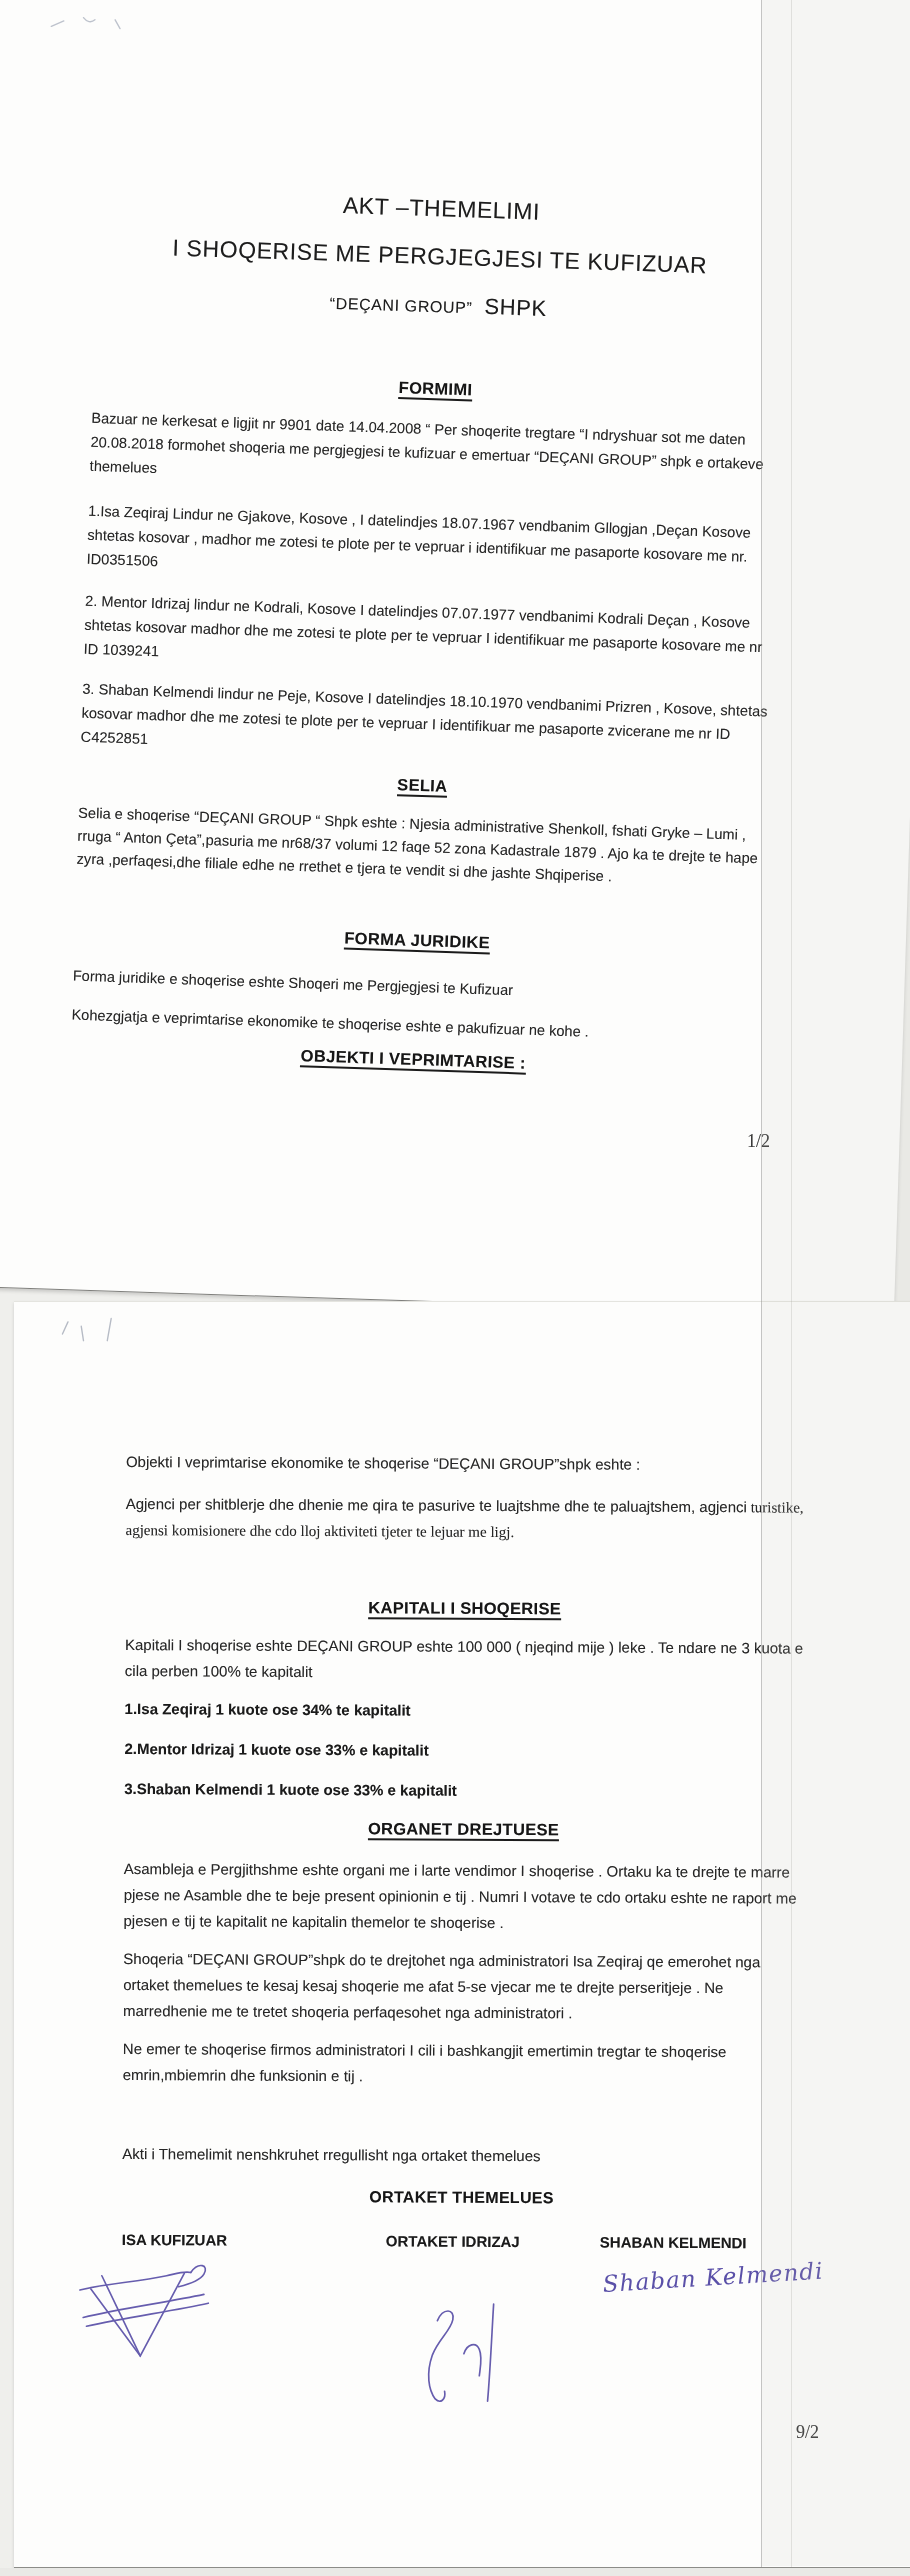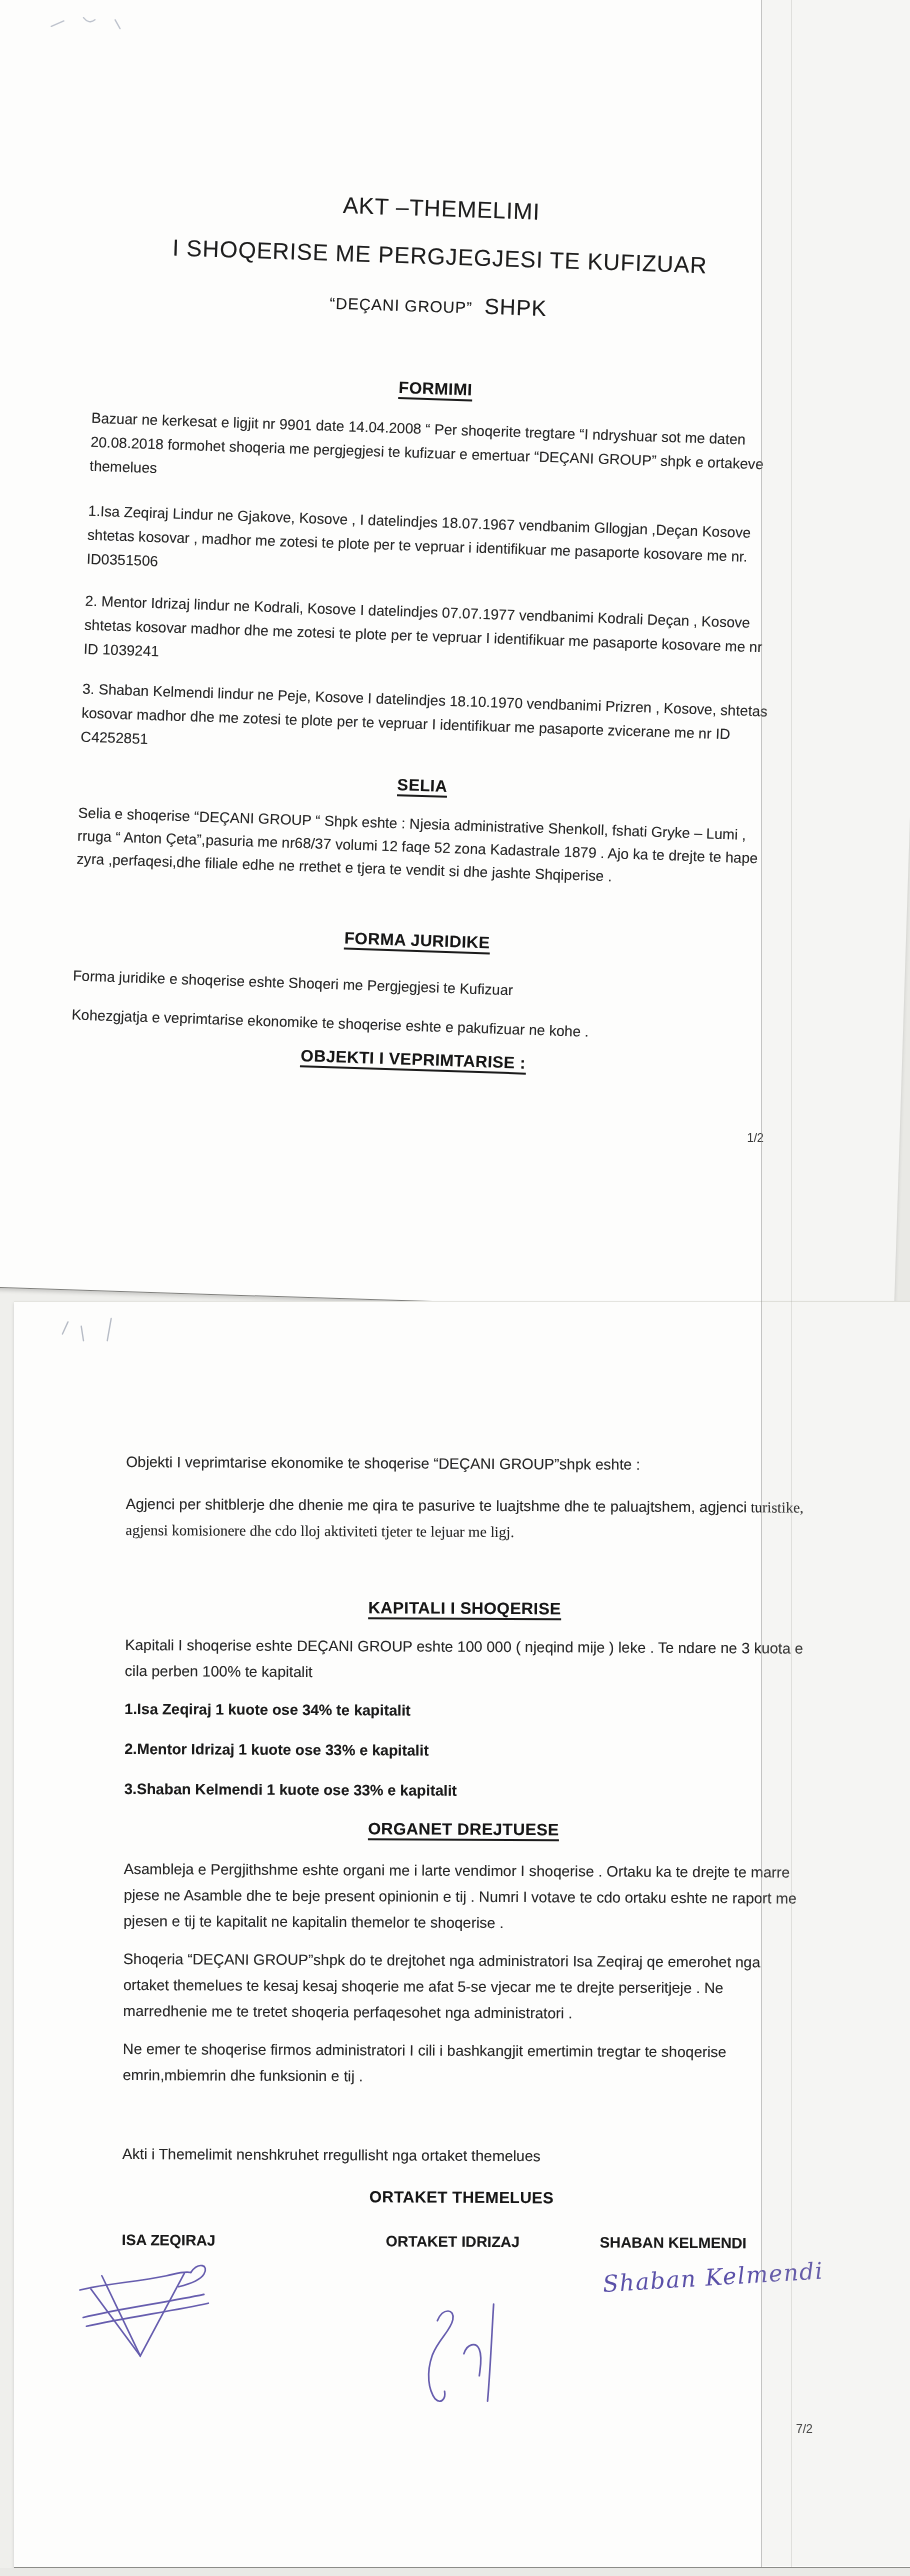--- a/index.html
+++ b/index.html
@@ -39,22 +39,22 @@
   .u{border-bottom:2.2px solid #1b1b1b;padding-bottom:1.1px;}
   .title{font-size:23px;color:#1d1d1d;letter-spacing:0.6px;line-height:27.5px;
          text-shadow:0 0 0.6px rgba(0,0,0,.3);}
   .company-q{font-size:16px;letter-spacing:0.6px;}
   .company-sfx{font-size:22px;margin-left:12px;}
   .bold-line{font-weight:700;font-size:15px;color:#1a1a1a;
              text-shadow:0 0 0.6px rgba(0,0,0,.3);}
   .name{position:absolute;font-weight:700;font-size:15px;color:#1a1a1a;
         text-shadow:0 0 0.6px rgba(0,0,0,.3);}
   .serif{font-family:"Liberation Serif",serif;}
-  .pagenum{position:absolute;font-size:12px;color:#3a3a3a;z-index:4;
-           text-shadow:0 0 0.6px rgba(0,0,0,.2);}
+  .pagenum{position:absolute;font-size:18px;color:#3a3a3a;z-index:4;
+           text-shadow:0 0 0.6px rgba(0,0,0,.2);font-family:Liberation Serif, serif;}
 
   
   .ink{color:#5a50a8;}
   .sig{position:absolute;z-index:4;}
   #sig3{left:602px;top:2271px;width:297px;font-family:"DejaVu Serif",serif;
         font-style:italic;font-size:23px;letter-spacing:1.1px;
         transform:rotate(-3.5deg);transform-origin:0 0;}
   .penmark{position:absolute;z-index:4;opacity:.55;}
   #below-strip{position:absolute;left:0;top:2568px;width:911px;height:8.3px;
                background:#e9e9e6;z-index:2;}
@@ -122,21 +122,21 @@
     <div class="blk bold-line" style="top:331px">3.Shaban Kelmendi 1 kuote ose 33% e kapitalit</div>
 
     <div class="blk center heading" style="top:369px"><span class="u">ORGANET DREJTUESE</span></div>
     <div class="blk body-p" style="top:407px">Asambleja e Pergjithshme eshte organi me i larte vendimor I shoqerise . Ortaku ka te drejte te marre pjese ne Asamble dhe te beje present opinionin e tij . Numri I votave te cdo ortaku eshte ne raport me pjesen e tij te kapitalit ne kapitalin themelor te shoqerise .</div>
     <div class="blk body-p" style="top:497px">Shoqeria “DEÇANI GROUP”shpk do te drejtohet nga administratori  Isa Zeqiraj   qe emerohet nga ortaket themelues te kesaj  kesaj shoqerie me afat 5-se vjecar me te drejte perseritjeje . Ne marredhenie me te tretet shoqeria perfaqesohet  nga administratori .</div>
     <div class="blk body-p" style="top:587px">Ne emer te shoqerise firmos administratori  I cili i bashkangjit emertimin tregtar te shoqerise emrin,mbiemrin dhe funksionin e tij .</div>
 
     <div class="blk body-p" style="top:692px">Akti i Themelimit nenshkruhet rregullisht nga ortaket themelues</div>
     <div class="blk center heading" style="top:738px;font-size:16px">ORTAKET THEMELUES</div>
 
-    <span class="name" style="left:0px;top:782px">ISA ZEQIRAJ</span>
+    <span class="name" style="left:0px;top:782px">ISA KUFIZUAR</span>
     <span class="name" style="left:264px;top:782px">ORTAKET IDRIZAJ</span>
     <span class="name" style="left:478px;top:782px">SHABAN KELMENDI</span>
   </div>
 
   <svg class="sig ink" id="sig1" style="left:74px;top:2256px" width="149" height="107" viewBox="0 0 270 195">
     <g fill="none" stroke="currentColor" stroke-width="3" stroke-linecap="round" opacity="0.92">
       <path d="M10 62 C 55 50, 112 48, 168 36 C 186 32, 200 27, 212 30"></path>
       <path d="M212 30 C 226 10, 246 16, 236 33 C 228 46, 206 52, 190 56"></path>
       <path d="M30 60 L 120 182 L 200 32"></path>
       <path d="M120 182 L 50 36"></path>
@@ -146,20 +146,20 @@
   </svg>
   <svg class="sig ink" id="sig2" style="left:402px;top:2292px" width="105" height="113" viewBox="0 0 190 205">
     <g fill="none" stroke="currentColor" stroke-width="3" stroke-linecap="round" opacity="0.92">
       <path d="M64 52 C 74 28, 96 30, 92 50 C 88 70, 66 86, 55 114 C 43 148, 48 178, 60 194 C 69 203, 80 196, 77 180"></path>
       <path d="M112 112 C 118 94, 134 90, 140 104 C 146 118, 142 136, 140 152"></path>
       <path d="M166 22 C 163 70, 160 140, 155 198"></path>
     </g>
   </svg>
   <div id="sig3" class="sig ink">Shaban Kelmendi</div>
 
-  <div class="pagenum" style="left:796px;top:2422px">7/2</div>
+  <div class="pagenum" style="left:796px;top:2422px">9/2</div>
 
   <div id="crease1" class="crease"></div>
   <div id="crease2" class="crease"></div>
   <div id="fold-tint"></div>
 
 </div>
 
 
 </body></html>

